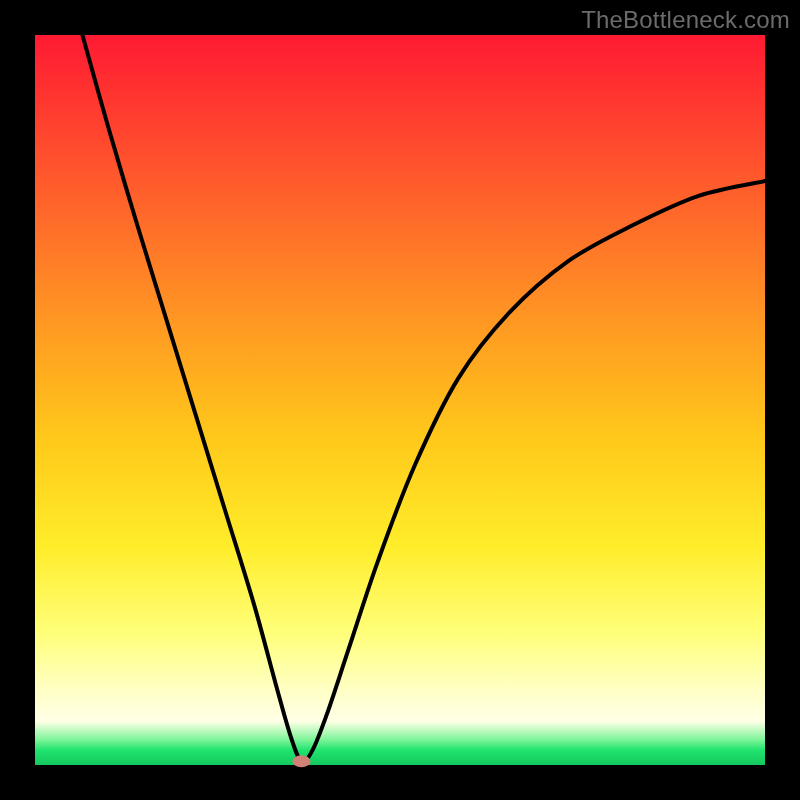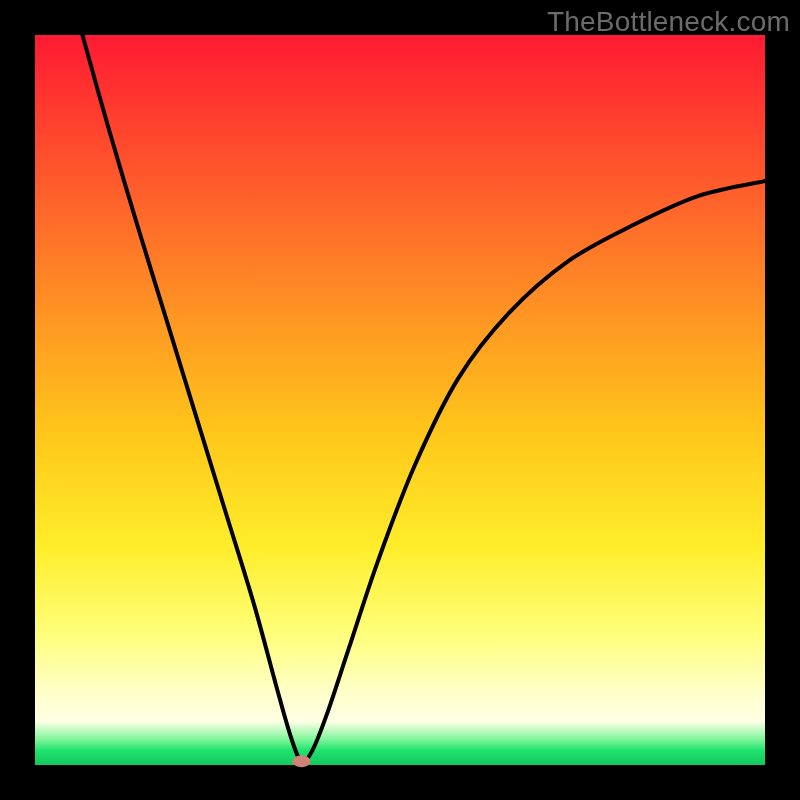--- a/index.html
+++ b/index.html
@@ -40,21 +40,21 @@
       #20e36e 98%,
       #14c85e 100%
     );
   }
   .watermark {
     position: absolute;
     top: 6px;
     right: 10px;
     color: #6b6b6b;
     font-family: Arial, Helvetica, sans-serif;
-    font-size: 28px;
+    font-size: 24px;
     letter-spacing: 0.2px;
     text-align: right;
   }
   svg.curve {
     position: absolute;
     left: 0;
     top: 0;
     width: 730px;
     height: 730px;
     overflow: visible;

